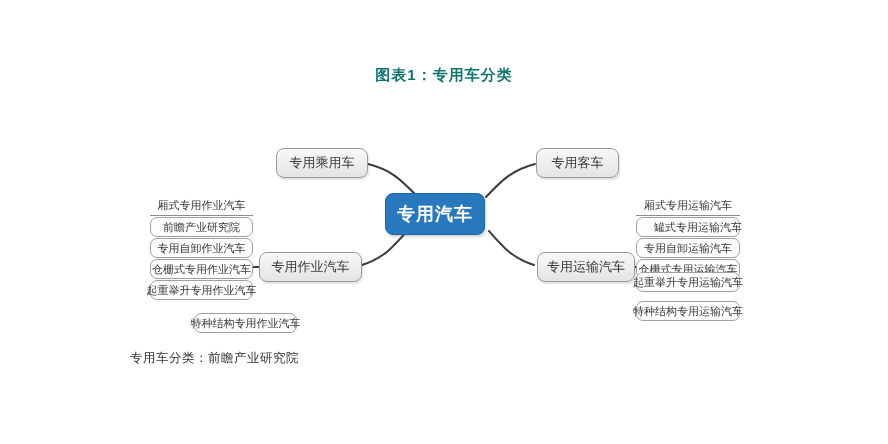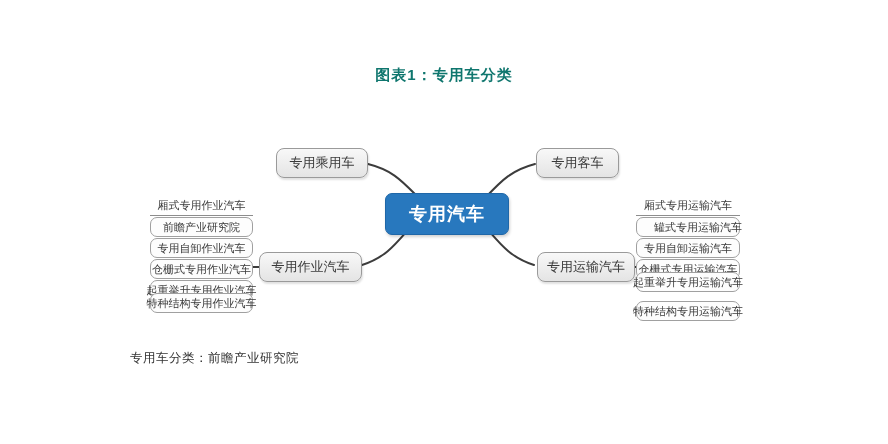--- a/index.html
+++ b/index.html
@@ -46,37 +46,37 @@
 
   <svg class="connectors" viewBox="0 0 888 444" fill="none" stroke="#3c3c3c" stroke-width="2" stroke-linecap="round">
     <path d="M 368 164 C 392 170 401 180 418 197"></path>
     <path d="M 535 164 C 512 170 502 180 486 197"></path>
     <path d="M 362 265 C 384 258 394 246 407 231"></path>
     <path d="M 534 265 C 512 258 502 246 489 231"></path>
     <path d="M 253 267 L 260 267"></path>
     <path d="M 634 267 L 640 267"></path>
   </svg>
 
-  <div class="root" style="left:385px;top:193px;width:124px;height:42px;">专用汽车</div>
+  <div class="root" style="left:385px;top:193px;width:100px;height:42px;border-radius:8px;">专用汽车</div>
 
   <div class="node" style="left:276px;top:148px;width:92px;height:30px;">专用乘用车</div>
 
   <div class="node" style="left:536px;top:148px;width:83px;height:30px;">专用客车</div>
 
   <div class="node" style="left:537px;top:252px;width:98px;height:30px;">专用运输汽车</div>
 
   <div class="node" style="left:259px;top:252px;width:103px;height:30px;">专用作业汽车</div>
 
   <div class="left-stack">
     <div class="leaf underline" style="top:196px;">厢式专用作业汽车</div>
     <div class="leaf" style="top:217px;">前瞻产业研究院</div>
     <div class="leaf" style="top:238px;">专用自卸作业汽车</div>
     <div class="leaf" style="top:259px;">仓栅式专用作业汽车</div>
     <div class="leaf" style="top:280px;">起重举升专用作业汽车</div>
-    <div class="leaf" style="top:293px;">特种结构专用作业汽车</div>
+    <div class="leaf" style="top:313px;margin-left:44px;">特种结构专用作业汽车</div>
   </div>
 
   <div class="right-stack">
     <div class="leaf underline" style="top:196px;">厢式专用运输汽车</div>
     <div class="leaf" style="top:217px;padding-left:20px;">罐式专用运输汽车</div>
     <div class="leaf" style="top:238px;">专用自卸运输汽车</div>
     <div class="leaf" style="top:259px;">仓栅式专用运输汽车</div>
     <div class="leaf" style="top:272px;">起重举升专用运输汽车</div>
     <div class="leaf" style="top:301px;">特种结构专用运输汽车</div>
   </div>

